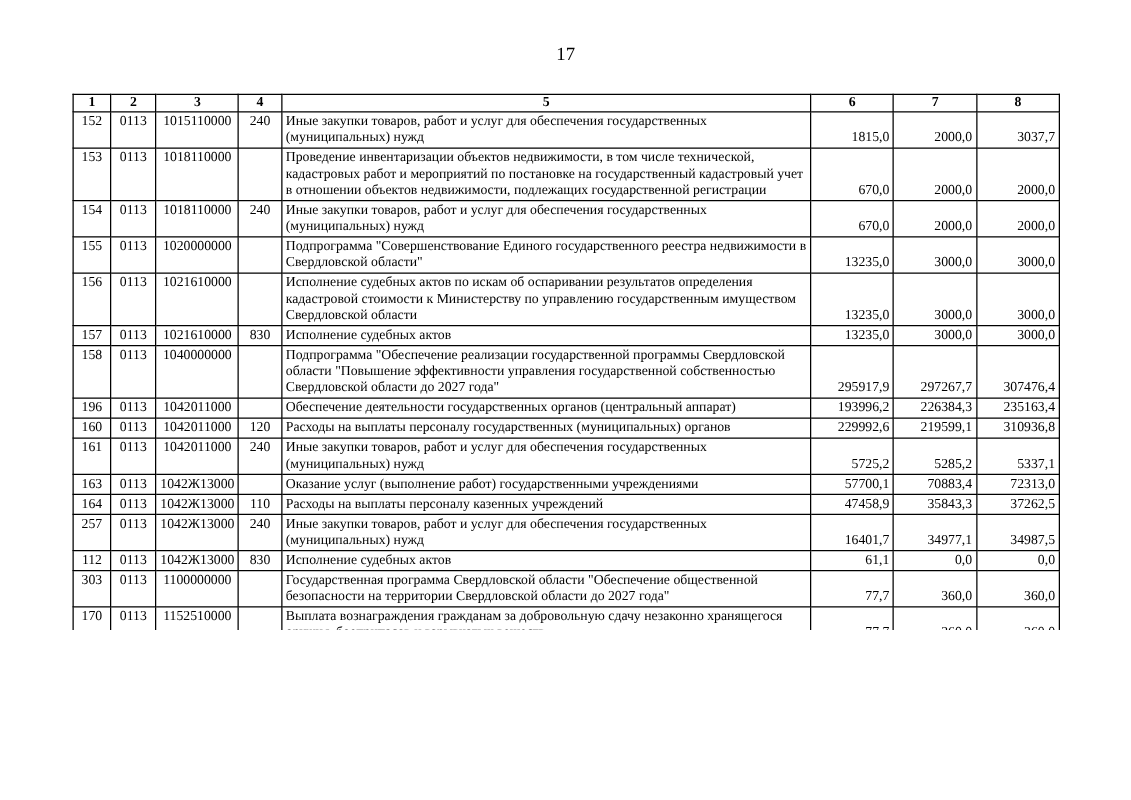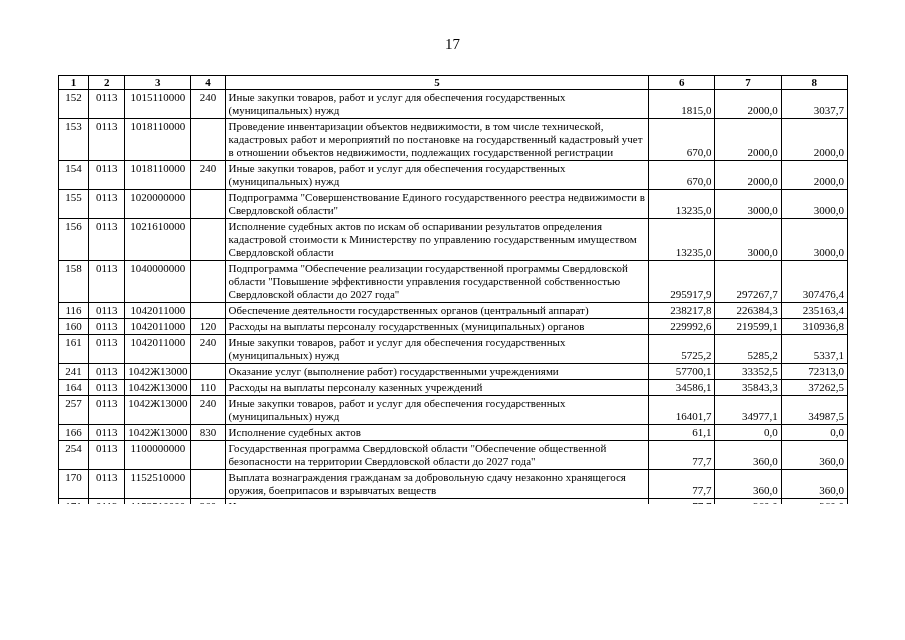--- a/index.html
+++ b/index.html
@@ -131,36 +131,46 @@
           <td class="c-num">156</td>
           <td class="c-code">0113</td>
           <td class="c-program">1021610000</td>
           <td class="c-type"></td>
           <td class="c-desc">Исполнение судебных актов по искам об оспаривании результатов определения кадастровой стоимости к Министерству по управлению государственным имуществом Свердловской области</td>
           <td class="c-a6">13235,0</td>
           <td class="c-a7">3000,0</td>
           <td class="c-a8">3000,0</td>
         </tr>
         <tr>
+          <td class="c-num">157</td>
+          <td class="c-code">0113</td>
+          <td class="c-program">1021610000</td>
+          <td class="c-type">830</td>
+          <td class="c-desc">Исполнение судебных актов</td>
+          <td class="c-a6">13235,0</td>
+          <td class="c-a7">3000,0</td>
+          <td class="c-a8">3000,0</td>
+        </tr>
+        <tr>
           <td class="c-num">158</td>
           <td class="c-code">0113</td>
           <td class="c-program">1040000000</td>
           <td class="c-type"></td>
           <td class="c-desc">Подпрограмма "Обеспечение реализации государственной программы Свердловской области "Повышение эффективности управления государственной собственностью Свердловской области до 2027 года"</td>
           <td class="c-a6">295917,9</td>
           <td class="c-a7">297267,7</td>
           <td class="c-a8">307476,4</td>
         </tr>
         <tr>
-          <td class="c-num">116</td>
+          <td class="c-num">196</td>
           <td class="c-code">0113</td>
           <td class="c-program">1042011000</td>
           <td class="c-type"></td>
           <td class="c-desc">Обеспечение деятельности государственных органов (центральный аппарат)</td>
-          <td class="c-a6">238217,8</td>
+          <td class="c-a6">193996,2</td>
           <td class="c-a7">226384,3</td>
           <td class="c-a8">235163,4</td>
         </tr>
         <tr>
           <td class="c-num">160</td>
           <td class="c-code">0113</td>
           <td class="c-program">1042011000</td>
           <td class="c-type">120</td>
           <td class="c-desc">Расходы на выплаты персоналу государственных (муниципальных) органов</td>
           <td class="c-a6">229992,6</td>
@@ -171,61 +181,61 @@
           <td class="c-num">161</td>
           <td class="c-code">0113</td>
           <td class="c-program">1042011000</td>
           <td class="c-type">240</td>
           <td class="c-desc">Иные закупки товаров, работ и услуг для обеспечения государственных (муниципальных) нужд</td>
           <td class="c-a6">5725,2</td>
           <td class="c-a7">5285,2</td>
           <td class="c-a8">5337,1</td>
         </tr>
         <tr>
-          <td class="c-num">241</td>
+          <td class="c-num">163</td>
           <td class="c-code">0113</td>
           <td class="c-program">1042Ж13000</td>
           <td class="c-type"></td>
           <td class="c-desc">Оказание услуг (выполнение работ) государственными учреждениями</td>
           <td class="c-a6">57700,1</td>
-          <td class="c-a7">33352,5</td>
+          <td class="c-a7">70883,4</td>
           <td class="c-a8">72313,0</td>
         </tr>
         <tr>
           <td class="c-num">164</td>
           <td class="c-code">0113</td>
           <td class="c-program">1042Ж13000</td>
           <td class="c-type">110</td>
           <td class="c-desc">Расходы на выплаты персоналу казенных учреждений</td>
-          <td class="c-a6">34586,1</td>
+          <td class="c-a6">47458,9</td>
           <td class="c-a7">35843,3</td>
           <td class="c-a8">37262,5</td>
         </tr>
         <tr>
           <td class="c-num">257</td>
           <td class="c-code">0113</td>
           <td class="c-program">1042Ж13000</td>
           <td class="c-type">240</td>
           <td class="c-desc">Иные закупки товаров, работ и услуг для обеспечения государственных (муниципальных) нужд</td>
           <td class="c-a6">16401,7</td>
           <td class="c-a7">34977,1</td>
           <td class="c-a8">34987,5</td>
         </tr>
         <tr>
-          <td class="c-num">166</td>
+          <td class="c-num">112</td>
           <td class="c-code">0113</td>
           <td class="c-program">1042Ж13000</td>
           <td class="c-type">830</td>
           <td class="c-desc">Исполнение судебных актов</td>
           <td class="c-a6">61,1</td>
           <td class="c-a7">0,0</td>
           <td class="c-a8">0,0</td>
         </tr>
         <tr>
-          <td class="c-num">254</td>
+          <td class="c-num">303</td>
           <td class="c-code">0113</td>
           <td class="c-program">1100000000</td>
           <td class="c-type"></td>
           <td class="c-desc">Государственная программа Свердловской области "Обеспечение общественной безопасности на территории Свердловской области до 2027 года"</td>
           <td class="c-a6">77,7</td>
           <td class="c-a7">360,0</td>
           <td class="c-a8">360,0</td>
         </tr>
         <tr>
           <td class="c-num">170</td>

